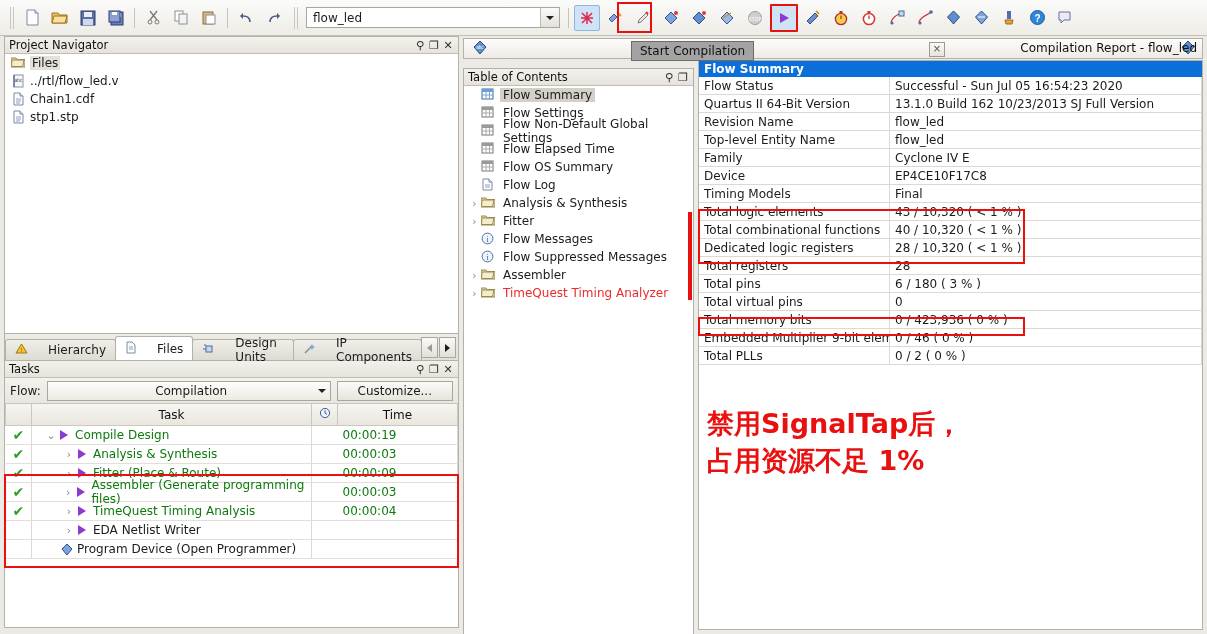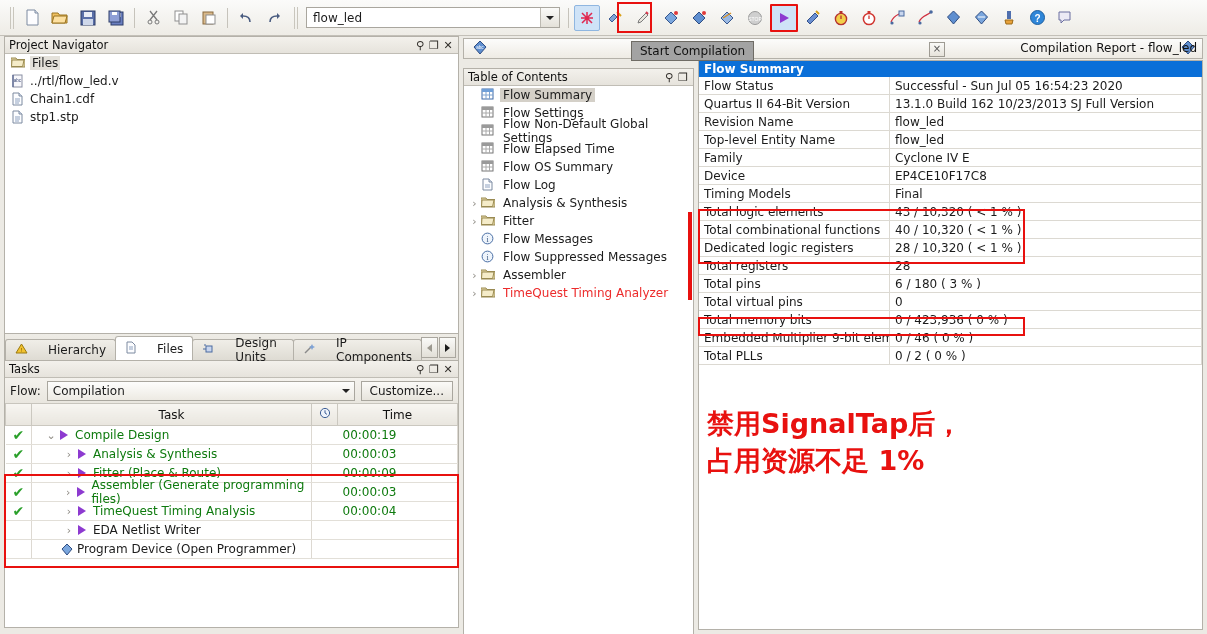--- a/index.html
+++ b/index.html
@@ -42,21 +42,21 @@
   .panel-title{
     height:17px;background:linear-gradient(#f3f1ec,#e6e3dc);
     border-bottom:1px solid #c0bdb5;display:flex;align-items:center;
     padding:0 4px;font-size:11.5px;color:#111;box-sizing:border-box;
   }
   .panel-title .ttl{flex:1;}
   .panel-ico{width:12px;text-align:center;color:#33302c;font-size:11px;margin-left:2px;cursor:default;}
 
   .navbody{position:relative;background:#fff;height:278px;overflow:hidden;}
   .tree-row{display:flex;align-items:center;height:18px;padding-left:6px;font-size:12px;}
-  .tree-row.indent{}
+  .tree-row.indent{text-align:right;}
   .file-ico{width:14px;height:14px;margin-right:5px;flex:none;}
 
   
   .tabstrip{height:26px;display:flex;align-items:flex-end;
     background:linear-gradient(#eeece6,#e3e0d9);border-left:1px solid #b4b1a9;
     border-right:1px solid #b4b1a9;box-sizing:border-box;}
   .tab{height:21px;display:flex;align-items:center;gap:20px;padding:0 9px;
     font-size:12px;border:1px solid #b4b1a9;border-bottom:none;
     background:linear-gradient(#f0eee8,#dedbd3);margin-right:-1px;
     border-radius:3px 3px 0 0;box-sizing:border-box;}
@@ -66,25 +66,25 @@
     border:1px solid #a9a69e;display:flex;align-items:center;justify-content:center;}
   .tri-l{width:0;height:0;border-top:4px solid transparent;border-bottom:4px solid transparent;border-right:5px solid #9c9990;}
   .tri-r{width:0;height:0;border-top:4px solid transparent;border-bottom:4px solid transparent;border-left:5px solid #1c1c1c;}
 
   
   .tasks{margin-top:0;}
   .flowbar{height:26px;display:flex;align-items:center;gap:6px;padding:0 5px;
     background:linear-gradient(#f4f2ed,#e9e6df);border-bottom:1px solid #c8c5bd;box-sizing:border-box;}
   .flowbar .lbl{font-size:12px;}
   .fl-combo{flex:1;height:20px;background:linear-gradient(#fdfdfc,#edeae3);
-    border:1px solid #a9a69e;position:relative;display:flex;align-items:center;box-sizing:border-box;}
+    border:1px solid #a9a69e;position:relative;display:flex;align-items:center;box-sizing:border-box;justify-content:center;}
   .fl-combo span{padding-left:5px;font-size:12px;}
   .fl-combo .arrowbox{position:absolute;right:0;top:0;width:16px;height:18px;
     display:flex;align-items:center;justify-content:center;}
-  .cust-btn{height:20px;padding:0 8px;font-size:12px;background:linear-gradient(#fbfaf7,#e7e4dc);
+  .cust-btn{height:20px;padding:0 20px;font-size:12px;background:linear-gradient(#fbfaf7,#e7e4dc);
     border:1px solid #a9a69e;display:flex;align-items:center;box-sizing:border-box;}
 
   table.tasktbl{width:100%;border-collapse:collapse;font-size:12px;table-layout:fixed;}
   table.tasktbl th{
     background:linear-gradient(#f7f5f1,#e9e6df);border:1px solid #cbc8c0;border-top:none;
     font-weight:normal;height:19px;font-size:12px;color:#111;
   }
   table.tasktbl td{border-bottom:1px solid #e2dfd8;border-right:1px solid #ddd9d2;height:18px;padding:0;}
   .tcell{display:flex;align-items:center;height:18px;}
   .chk{color:#2aa02a;font-size:14px;font-weight:bold;text-align:center;width:100%;}

